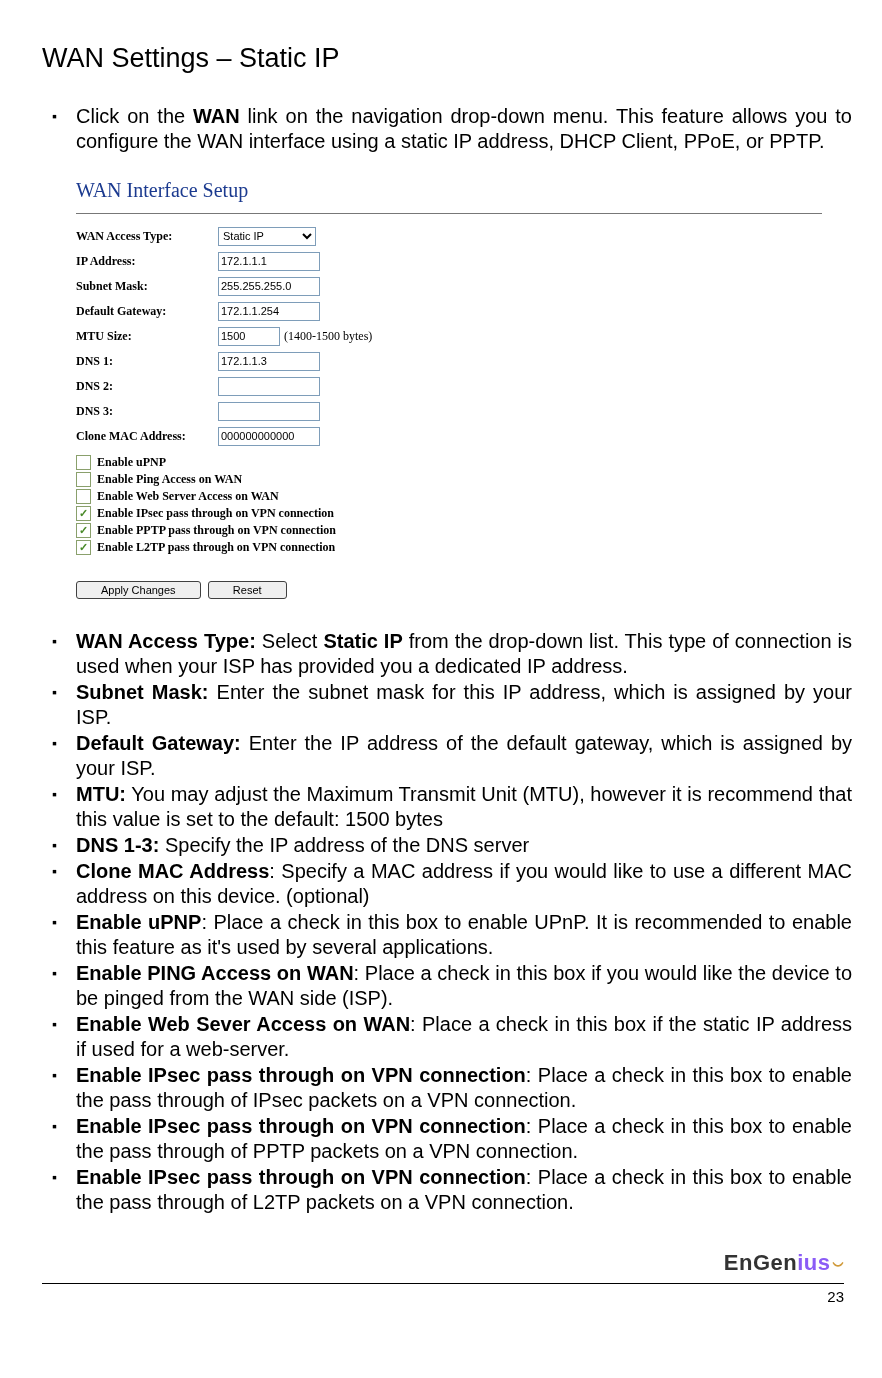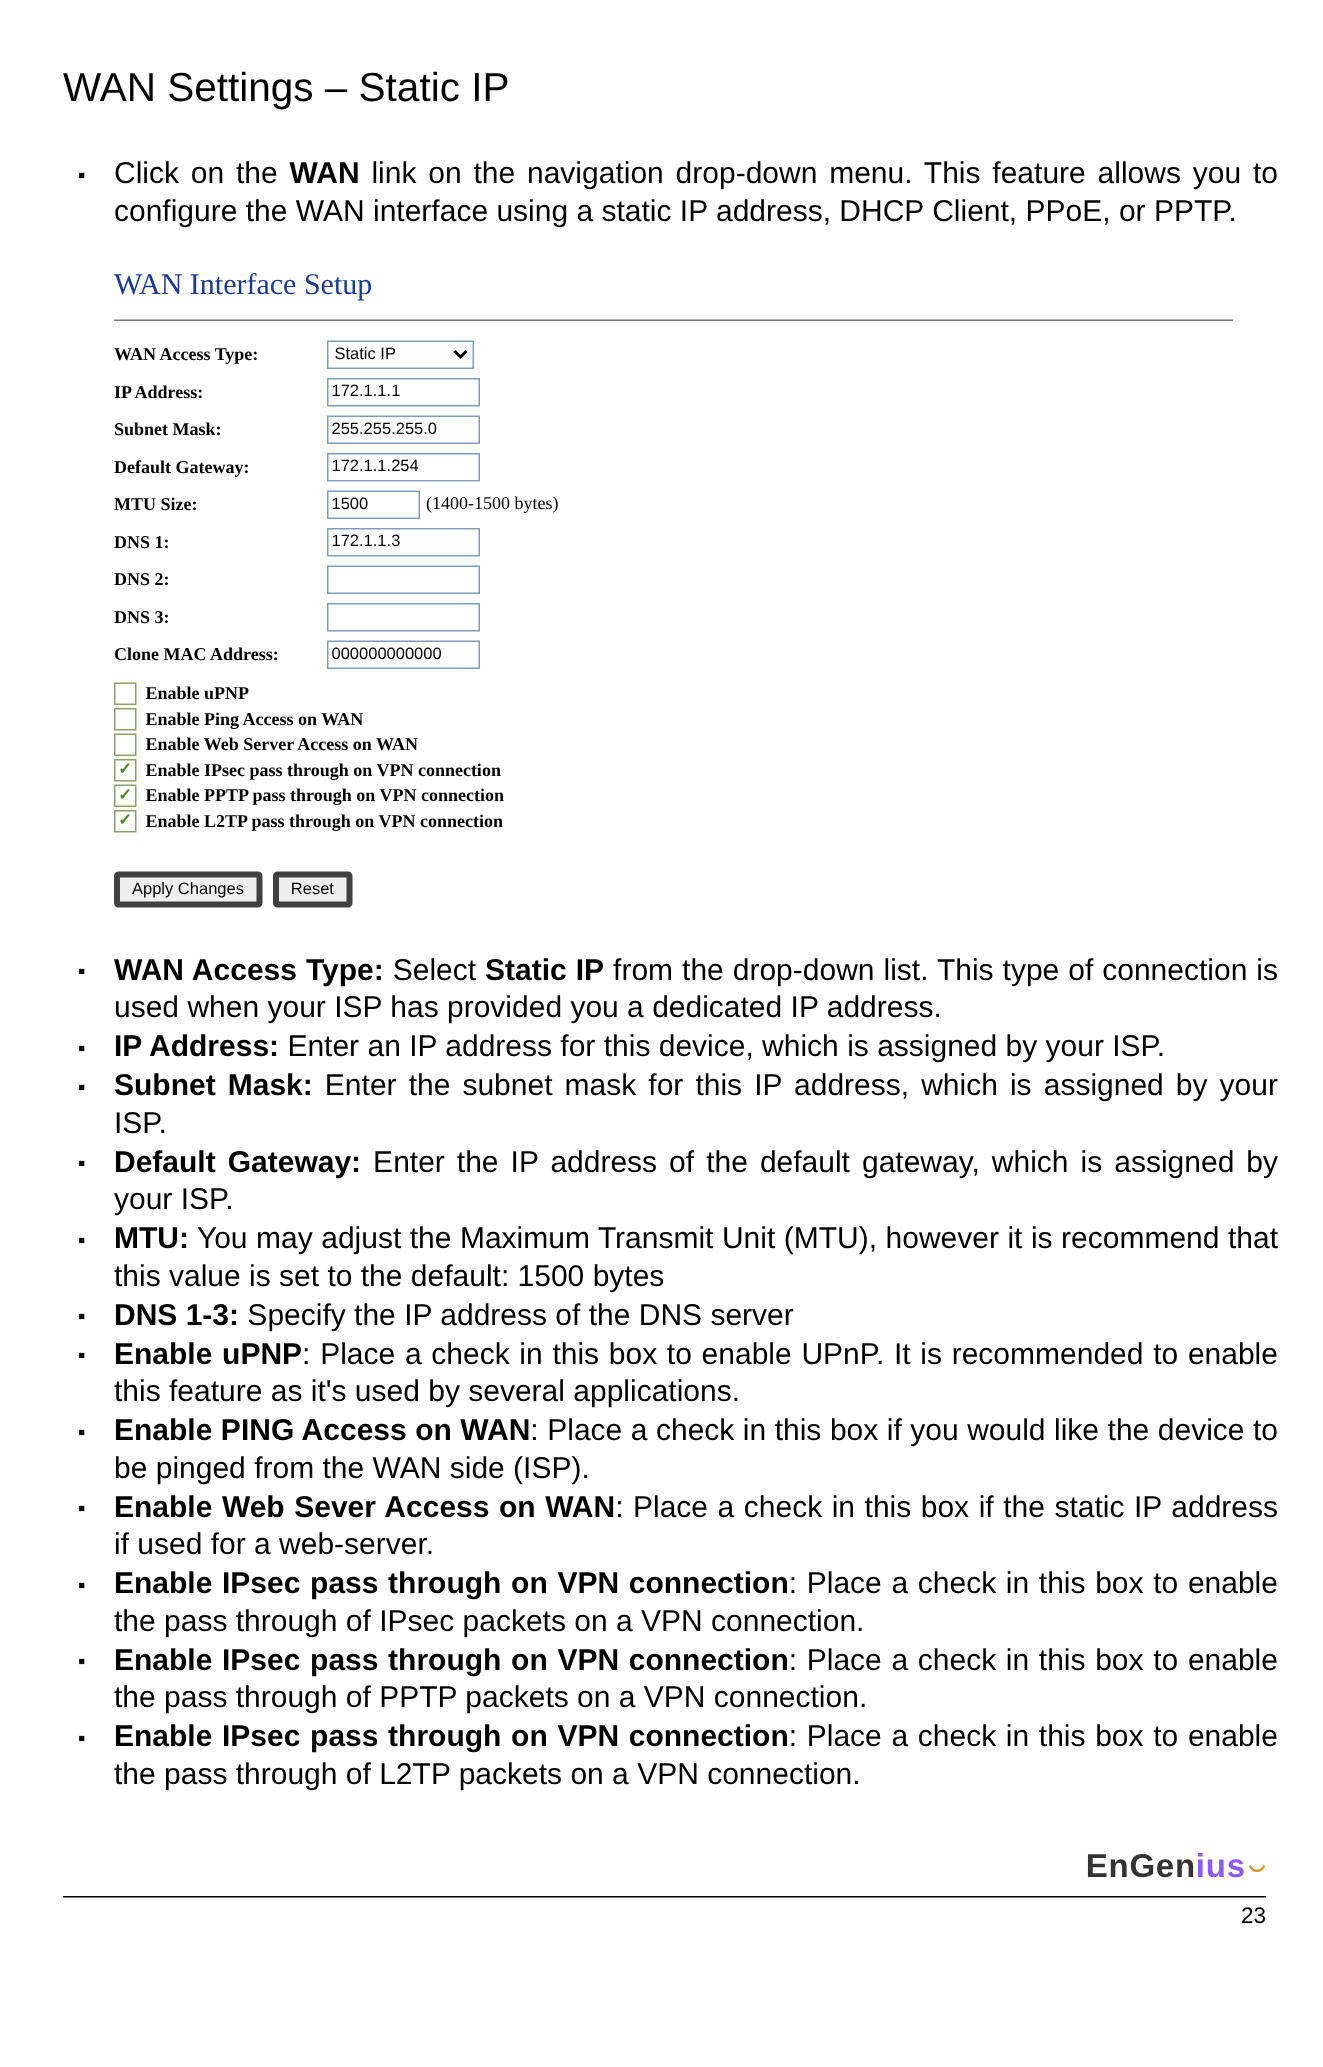--- a/index.html
+++ b/index.html
@@ -65,23 +65,23 @@
   .check-line { margin: 2px 0 2px 0; font-size: 12px; font-weight: bold; display:flex; align-items:center; gap:6px;}
   .cbx {
     width: 13px; height: 13px; border: 1px solid #8aa06c; display:inline-flex; align-items:center; justify-content:center; background:#fff;
   }
   .cbx.checked::after {
     content: "✓"; color:#4a8a2a; font-size: 11px; font-weight:bold; line-height:1;
   }
   .btn {
     font-family: Arial, sans-serif;
     font-size: 11px;
-    padding: 2px 8px;
+    padding: 2px 24px;
     background: #efefef;
-    border: 4px solid #404040;
+    border: 1px solid #404040;
     border-radius: 3px;
     margin-right: 4px;
   }
   .btn-group { margin: 26px 0 0 0; }
   .desc-list { list-style: none; padding-left: 34px; margin: 30px 0 0 0; }
   .desc-list li { position: relative; text-align: justify; margin-bottom: 1px; }
   .desc-list li::before { content: "▪"; position: absolute; margin-left: -24px; font-size: 14px; margin-top: 4px; }
   .footer {
     margin-top: 30px;
     text-align: right;
@@ -177,25 +177,25 @@
   </div>
 
   <div class="btn-group">
     <button class="btn">Apply Changes</button>
     <button class="btn">Reset</button>
   </div>
 </div>
 
 <ul class="desc-list">
   <li><span class="bold">WAN Access Type:</span><span> Select </span><span class="bold">Static IP</span><span> from the drop-down list. This type of connection is used when your ISP has provided you a dedicated IP address.</span></li>
-  <li><span class="bold">IP Address:</span><span> Enter an IP address for this device, which is assigned by your ISP.</span></li>
   <li><span class="bold">Subnet Mask:</span><span> Enter the subnet mask for this IP address, which is assigned by your ISP.</span></li>
   <li><span class="bold">Default Gateway:</span><span> Enter the IP address of the default gateway, which is assigned by your ISP.</span></li>
   <li><span class="bold">MTU:</span><span> You may adjust the Maximum Transmit Unit (MTU), however it is recommend that this value is set to the default: 1500 bytes</span></li>
   <li><span class="bold">DNS 1-3:</span><span> Specify the IP address of the DNS server</span></li>
+  <li><span class="bold">Clone MAC Address</span><span>: Specify a MAC address if you would like to use a different MAC address on this device. (optional)</span></li>
   <li><span class="bold">Enable uPNP</span><span>: Place a check in this box to enable UPnP. It is recommended to enable this feature as it's used by several applications.</span></li>
   <li><span class="bold">Enable PING Access on WAN</span><span>: Place a check in this box if you would like the device to be pinged from the WAN side (ISP).</span></li>
   <li><span class="bold">Enable Web Sever Access on WAN</span><span>: Place a check in this box if the static IP address if used for a web-server.</span></li>
   <li><span class="bold">Enable IPsec pass through on VPN connection</span><span>: Place a check in this box to enable the pass through of IPsec packets on a VPN connection.</span></li>
   <li><span class="bold">Enable IPsec pass through on VPN connection</span><span>: Place a check in this box to enable the pass through of PPTP packets on a VPN connection.</span></li>
   <li><span class="bold">Enable IPsec pass through on VPN connection</span><span>: Place a check in this box to enable the pass through of L2TP packets on a VPN connection.</span></li>
 </ul>
 
 <div class="footer">
   <span class="logo"><span class="en">EnGen</span><span style="color:#8b5cf6">ius</span><span class="dot">‿</span></span>

